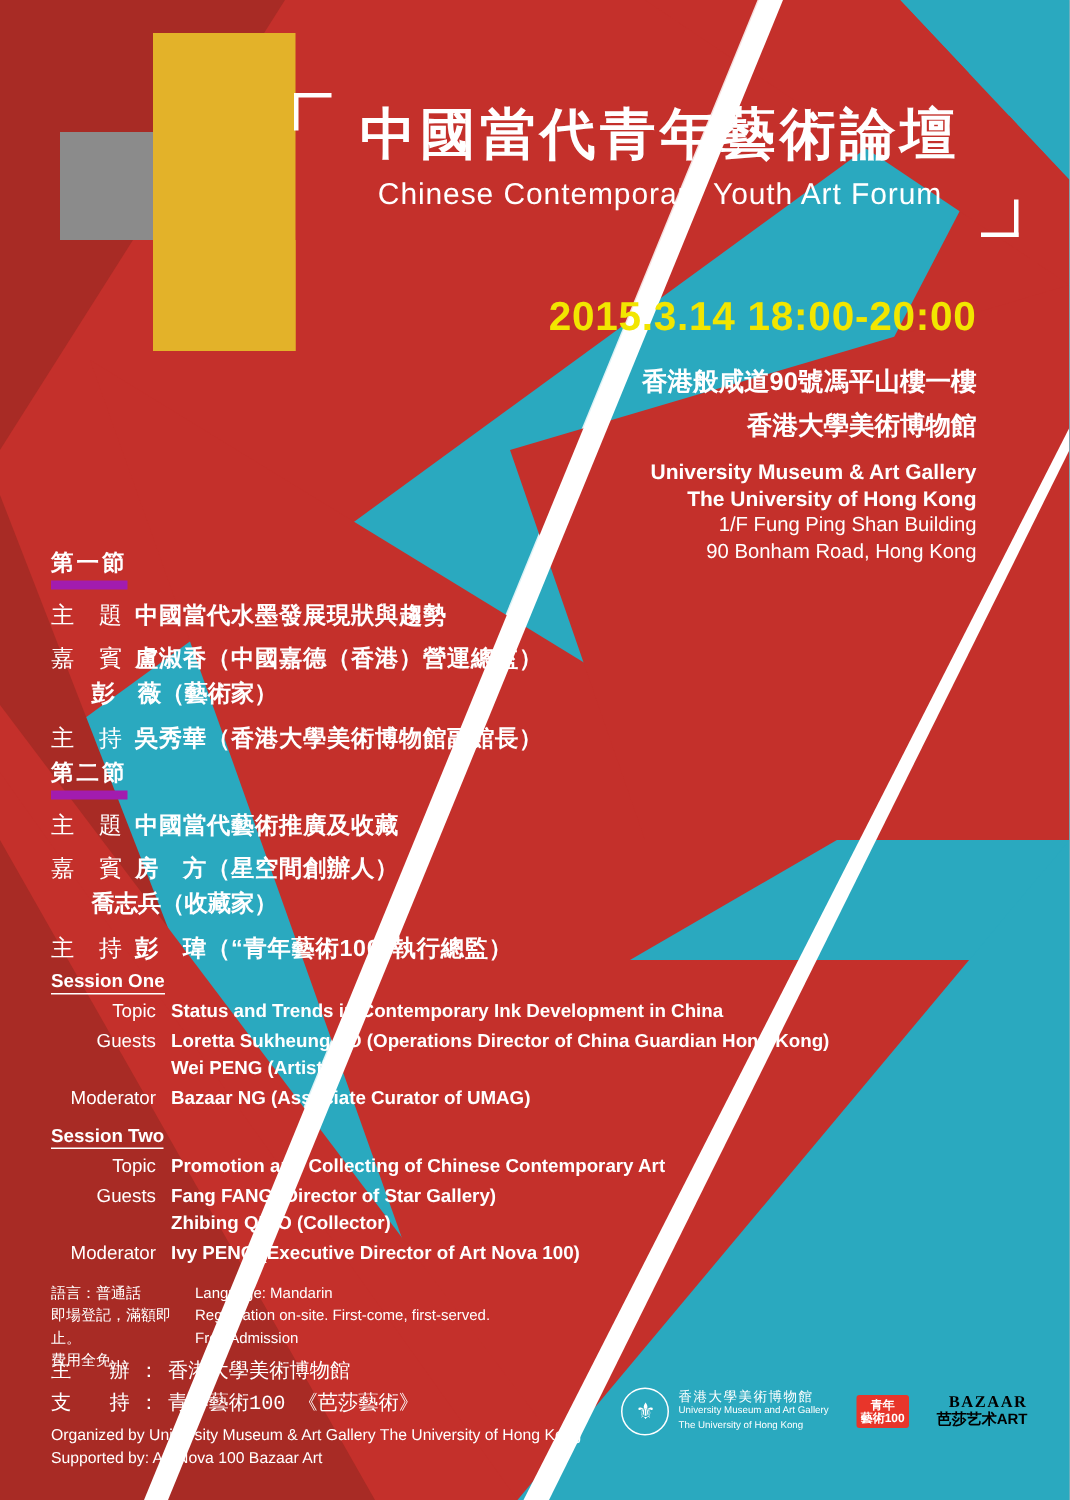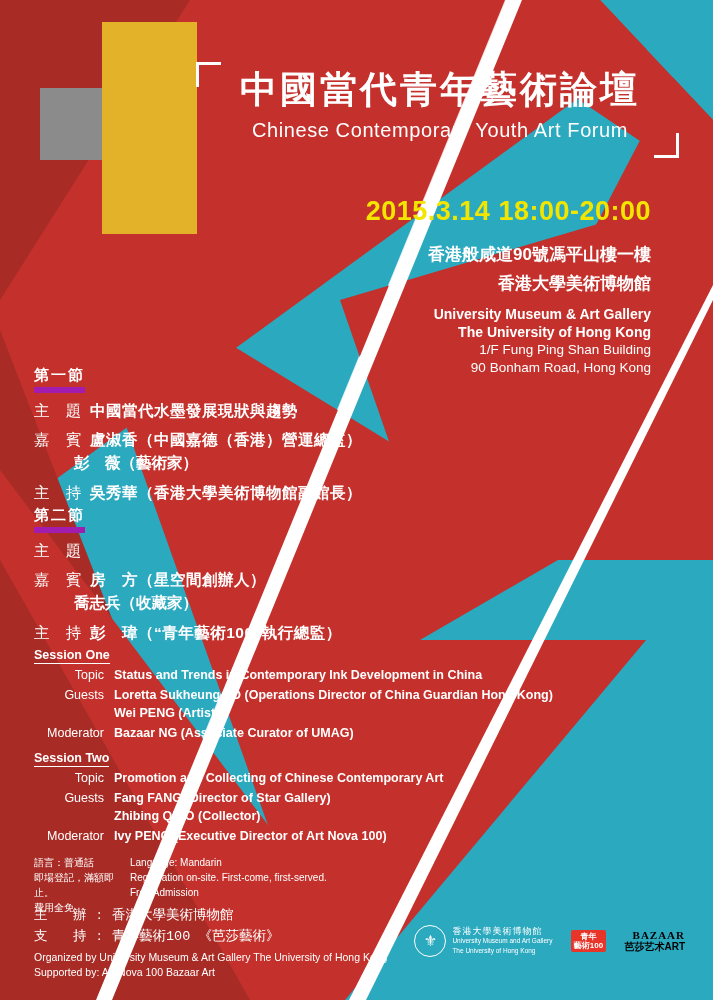--- a/index.html
+++ b/index.html
@@ -109,21 +109,21 @@
   .row-cn .lbl {
     width: 56px;
     flex: 0 0 56px;
     letter-spacing: 6px;
   }
   .row-cn .val {
     font-weight: bold;
     letter-spacing: 0.5px;
   }
   .sub-cn {
-    margin-left: 40px;
+    margin-left: 27px;
     font-size: 15.5px;
     font-weight: bold;
     line-height: 24px;
   }
 
   .sess-en { position: absolute; left: 34px; color: #ffffff; }
   .sess-en .sess-head {
     font-size: 12.5px;
     font-weight: bold;
     border-bottom: 1.5px solid #ffffff;
@@ -307,20 +307,21 @@
       <div class="row-cn">
         <span class="lbl">主 持</span>
         <span class="val">吳秀華（香港大學美術博物館副館長）</span>
       </div>
     </div>
 
     <div class="sess-cn" style="top:506px;">
       <div class="sess-head">第二節</div>
       <div class="row-cn">
         <span class="lbl">主 題</span>
+        <span class="val">中國當代藝術推廣及收藏</span>
       </div>
       <div class="row-cn">
         <span class="lbl">嘉 賓</span>
         <span class="val">房　方（星空間創辦人）</span>
       </div>
       <div class="sub-cn">喬志兵（收藏家）</div>
       <div class="row-cn">
         <span class="lbl">主 持</span>
         <span class="val">彭　瑋（“青年藝術100”執行總監）</span>
       </div>

